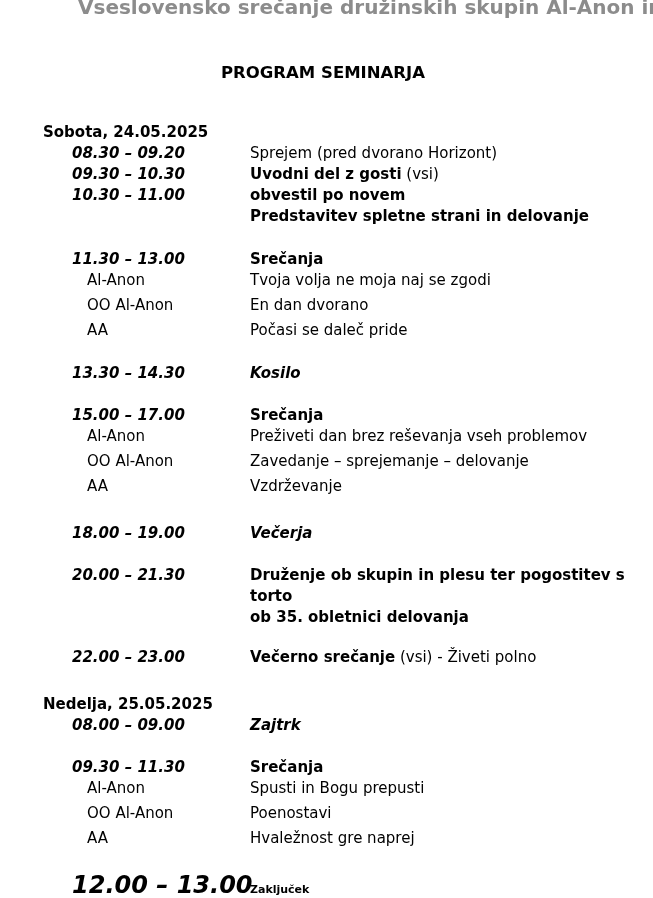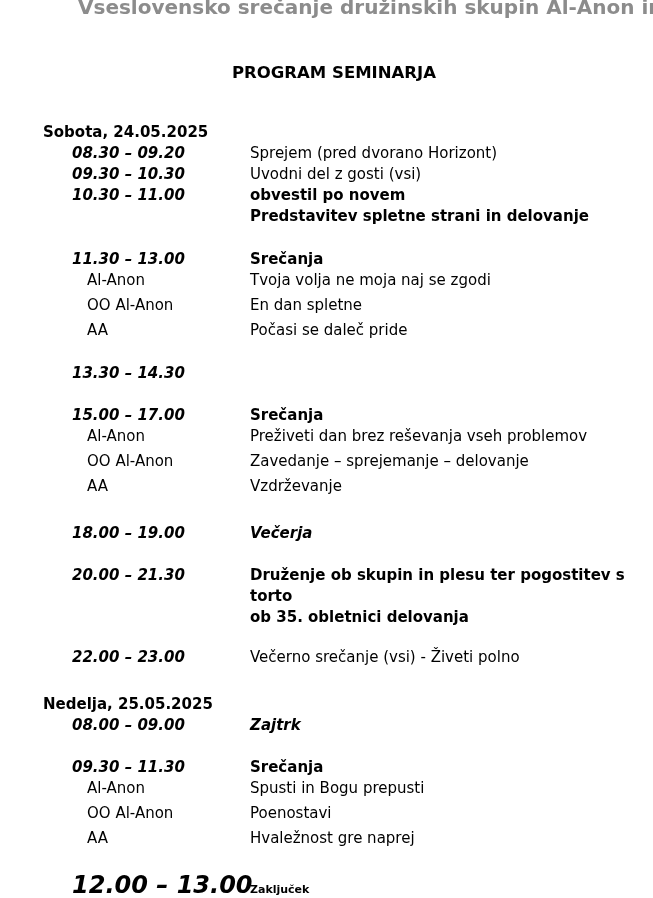--- a/index.html
+++ b/index.html
@@ -16,21 +16,21 @@
     top:-5px;
     left:78px;
     font-size:20px;
     font-weight:bold;
     color:#8c8c8c;
     white-space:nowrap;
   }
   .doc-title {
     position:absolute;
     top:63px;
-    left:232px;
+    left:221px;
     font-size:16.5px;
     font-weight:bold;
     white-space:nowrap;
   }
   .schedule {
     position:absolute;
     left:43px;
     top:122px;
     width:606px;
   }
@@ -47,21 +47,21 @@
   }
   .time {
     flex:0 0 178px;
     width:178px;
     font-weight:bold;
     font-style:italic;
     white-space:nowrap;
     margin-left:29px;
   }
   .desc { flex:1 1 auto; }
-  .desc .b { font-weight:normal; }
+  .desc .b { font-weight:bold; }
   .desc.bold { font-weight:bold; }
   .desc.meal { font-weight:bold; font-style:italic; }
   .desc .line { display:block; }
   .row.sub .time {
     font-weight:normal;
     font-style:normal;
     padding-left:15px;
   }
   .row.sub-gap { margin-top:4px; }
   .mt19 { margin-top:19px; }
@@ -105,29 +105,30 @@
   <div class="row mt22">
     <div class="time">11.30 – 13.00</div>
     <div class="desc bold">Srečanja</div>
   </div>
   <div class="row sub">
     <div class="time">Al-Anon</div>
     <div class="desc">Tvoja volja ne moja naj se zgodi</div>
   </div>
   <div class="row sub sub-gap">
     <div class="time">OO Al-Anon</div>
-    <div class="desc">En dan spletne</div>
+    <div class="desc">En dan dvorano</div>
   </div>
   <div class="row sub sub-gap">
     <div class="time">AA</div>
     <div class="desc">Počasi se daleč pride</div>
   </div>
 
   <div class="row mt22">
     <div class="time">13.30 – 14.30</div>
+    <div class="desc meal">Kosilo</div>
   </div>
 
   <div class="row mt21">
     <div class="time">15.00 – 17.00</div>
     <div class="desc bold">Srečanja</div>
   </div>
   <div class="row sub">
     <div class="time">Al-Anon</div>
     <div class="desc">Preživeti dan brez reševanja vseh problemov</div>
   </div>

